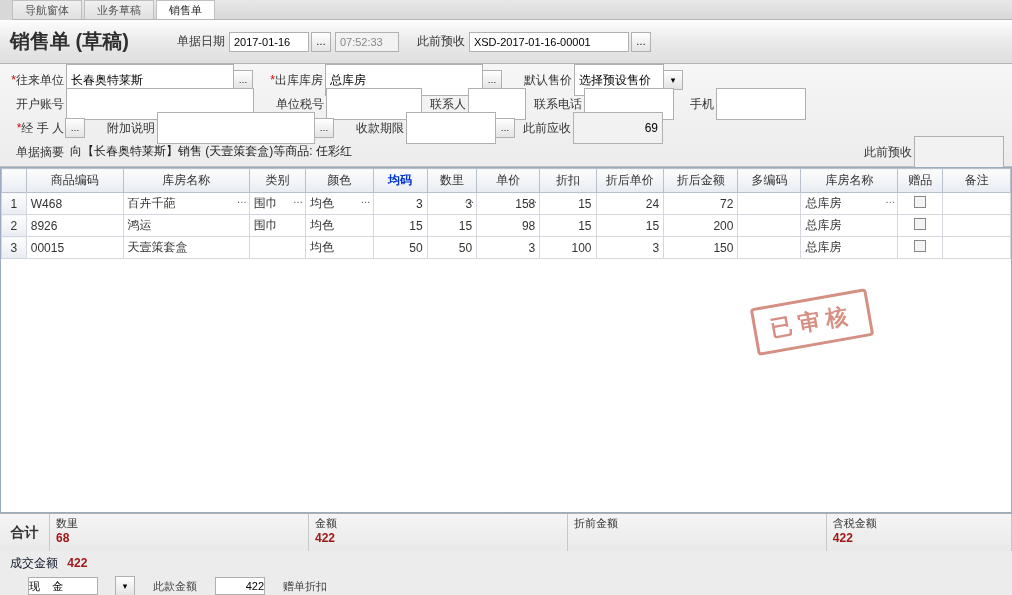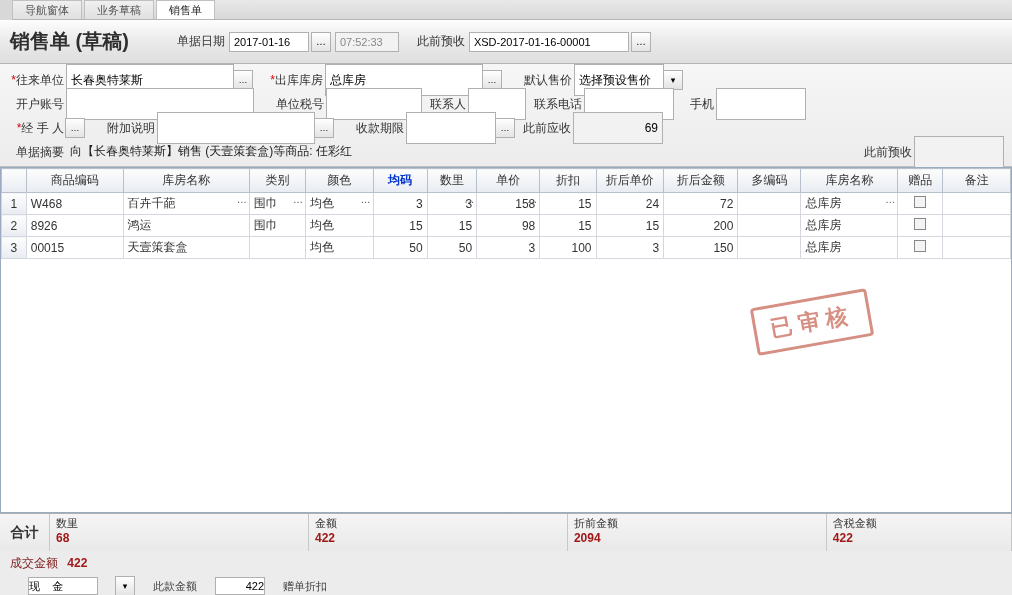--- a/index.html
+++ b/index.html
@@ -39,21 +39,21 @@
 
 .stamp { position: absolute; right: 140px; top: 130px; transform: rotate(-10deg); border: 3px solid #c96a5a; color: #c96a5a; padding: 6px 14px; font-size: 22px; font-weight: bold; border-radius: 4px; opacity: 0.75; pointer-events: none; letter-spacing: 6px; }
 
 .totals { display: flex; border-top: 1px solid #b0b0b0; background: linear-gradient(#f5f5f5,#e9e9e9); height: 38px; }
 .tot-label { width: 50px; display: flex; align-items: center; justify-content: center; font-weight: bold; font-size: 14px; border-right: 1px solid #c8c8c8; }
 .tot-cell { flex: 1; border-right: 1px solid #c8c8c8; padding: 2px 6px; }
 .tot-cell .k { color: #333; font-size: 11px; }
 .tot-cell .v { color: #a01818; font-weight: bold; font-size: 12px; }
 
 .footer { padding: 4px 10px; background: #ececec; }
-.footer .k { color: #7f1d1d; }
+.footer .k { color: #0f172a; }
 .footer .v { color: #a01818; font-weight: bold; margin-left: 6px; }
 .footer-line2 { margin-top: 4px; display: flex; align-items: center; gap: 18px; font-size: 11px; color: #444; }
 .footer-line2 input { height: 18px; border: 1px solid #b0b0b0; font-size: 11px; }
 </style>
 </head>
 <body>
 
 <div class="tabs" id="tab-bar">
     <div class="tab">导航窗体</div>
     <div class="tab">业务草稿</div>
@@ -220,21 +220,20 @@
   <div class="tot-cell">
     <div class="k">数里</div>
       <div class="v">68</div>
   </div>
   <div class="tot-cell">
     <div class="k">金额</div>
       <div class="v">422</div>
   </div>
   <div class="tot-cell">
     <div class="k">折前金额</div>
-      <div class="v">2094</div>
   </div>
   <div class="tot-cell" style="flex:0.7">
     <div class="k">含税金额</div>
       <div class="v">422</div>
   </div>
 </div>
 
 <div class="footer">
   <div>
     <span class="k">成交金额</span>

